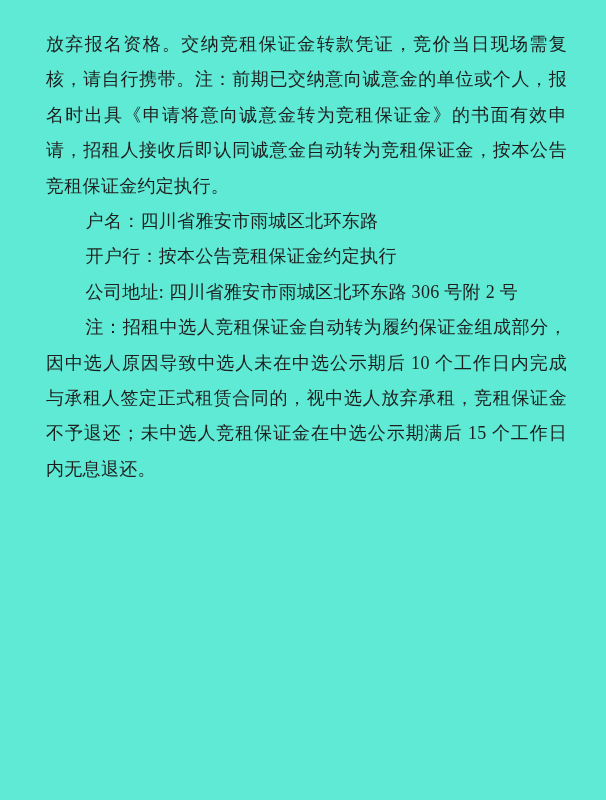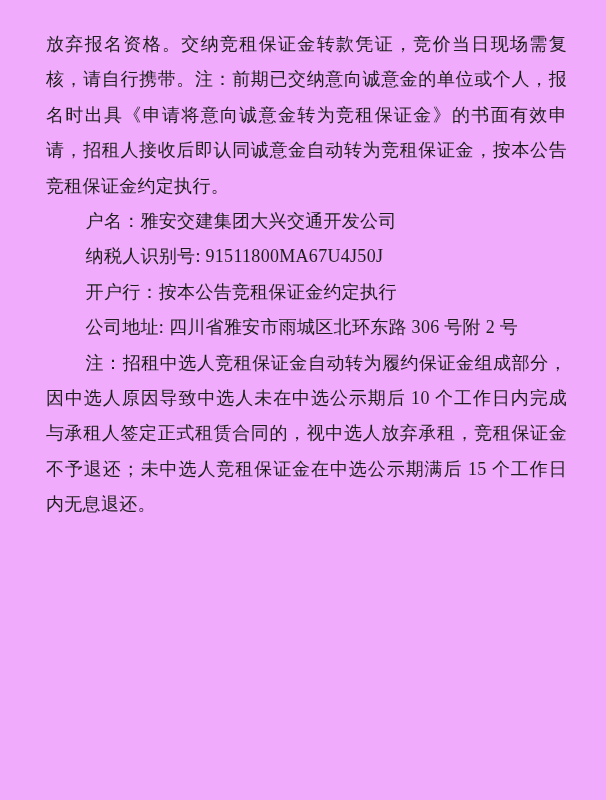--- a/index.html
+++ b/index.html
@@ -10,21 +10,21 @@
     width: 606px;
     height: 800px;
     background: #fdfdfc;
     overflow: hidden;
   }
   .page {
     box-sizing: border-box;
     width: 606px;
     height: 800px;
     padding: 27px 39px 0 46px;
-    background: #f0abfc;
+    background: #5eead4;
   }
   .doc-paragraph {
     margin: 0;
     font-family: "Liberation Serif", "DejaVu Serif", serif;
     font-size: 18px;
     line-height: 35.4px;
     color: #1e1e1e;
     text-align: justify;
     text-justify: inter-character;
     text-align-last: left;
@@ -33,18 +33,17 @@
   }
   .doc-paragraph.indent {
     text-indent: 2.2em;
   }
 </style>
 </head>
 <body>
 
 <div class="page">
   <p class="doc-paragraph">放弃报名资格。交纳竞租保证金转款凭证，竞价当日现场需复核，请自行携带。注：前期已交纳意向诚意金的单位或个人，报名时出具《申请将意向诚意金转为竞租保证金》的书面有效申请，招租人接收后即认同诚意金自动转为竞租保证金，按本公告竞租保证金约定执行。</p>
-  <p class="doc-paragraph indent">户名：雅安交建集团大兴交通开发公司</p>
-  <p class="doc-paragraph indent">纳税人识别号: 91511800MA67U4J50J</p>
+  <p class="doc-paragraph indent">户名：四川省雅安市雨城区北环东路</p>
   <p class="doc-paragraph indent">开户行：按本公告竞租保证金约定执行</p>
   <p class="doc-paragraph indent">公司地址: 四川省雅安市雨城区北环东路 306 号附 2 号</p>
   <p class="doc-paragraph indent">注：招租中选人竞租保证金自动转为履约保证金组成部分，因中选人原因导致中选人未在中选公示期后 10 个工作日内完成与承租人签定正式租赁合同的，视中选人放弃承租，竞租保证金不予退还；未中选人竞租保证金在中选公示期满后 15 个工作日内无息退还。</p>
 </div>
 
 </body></html>

